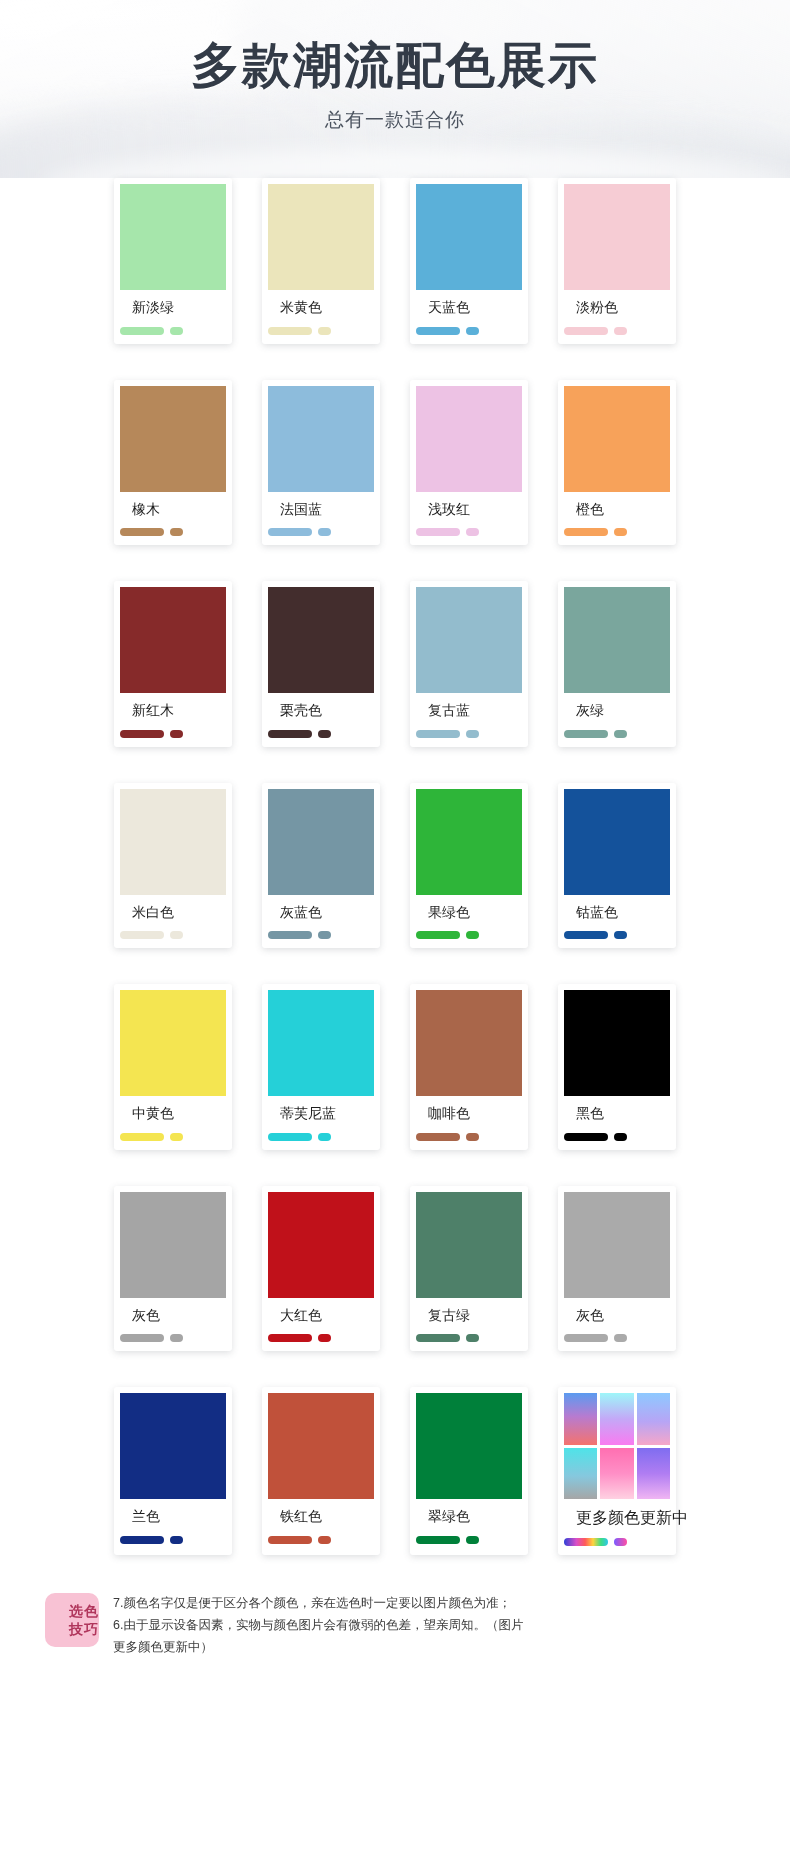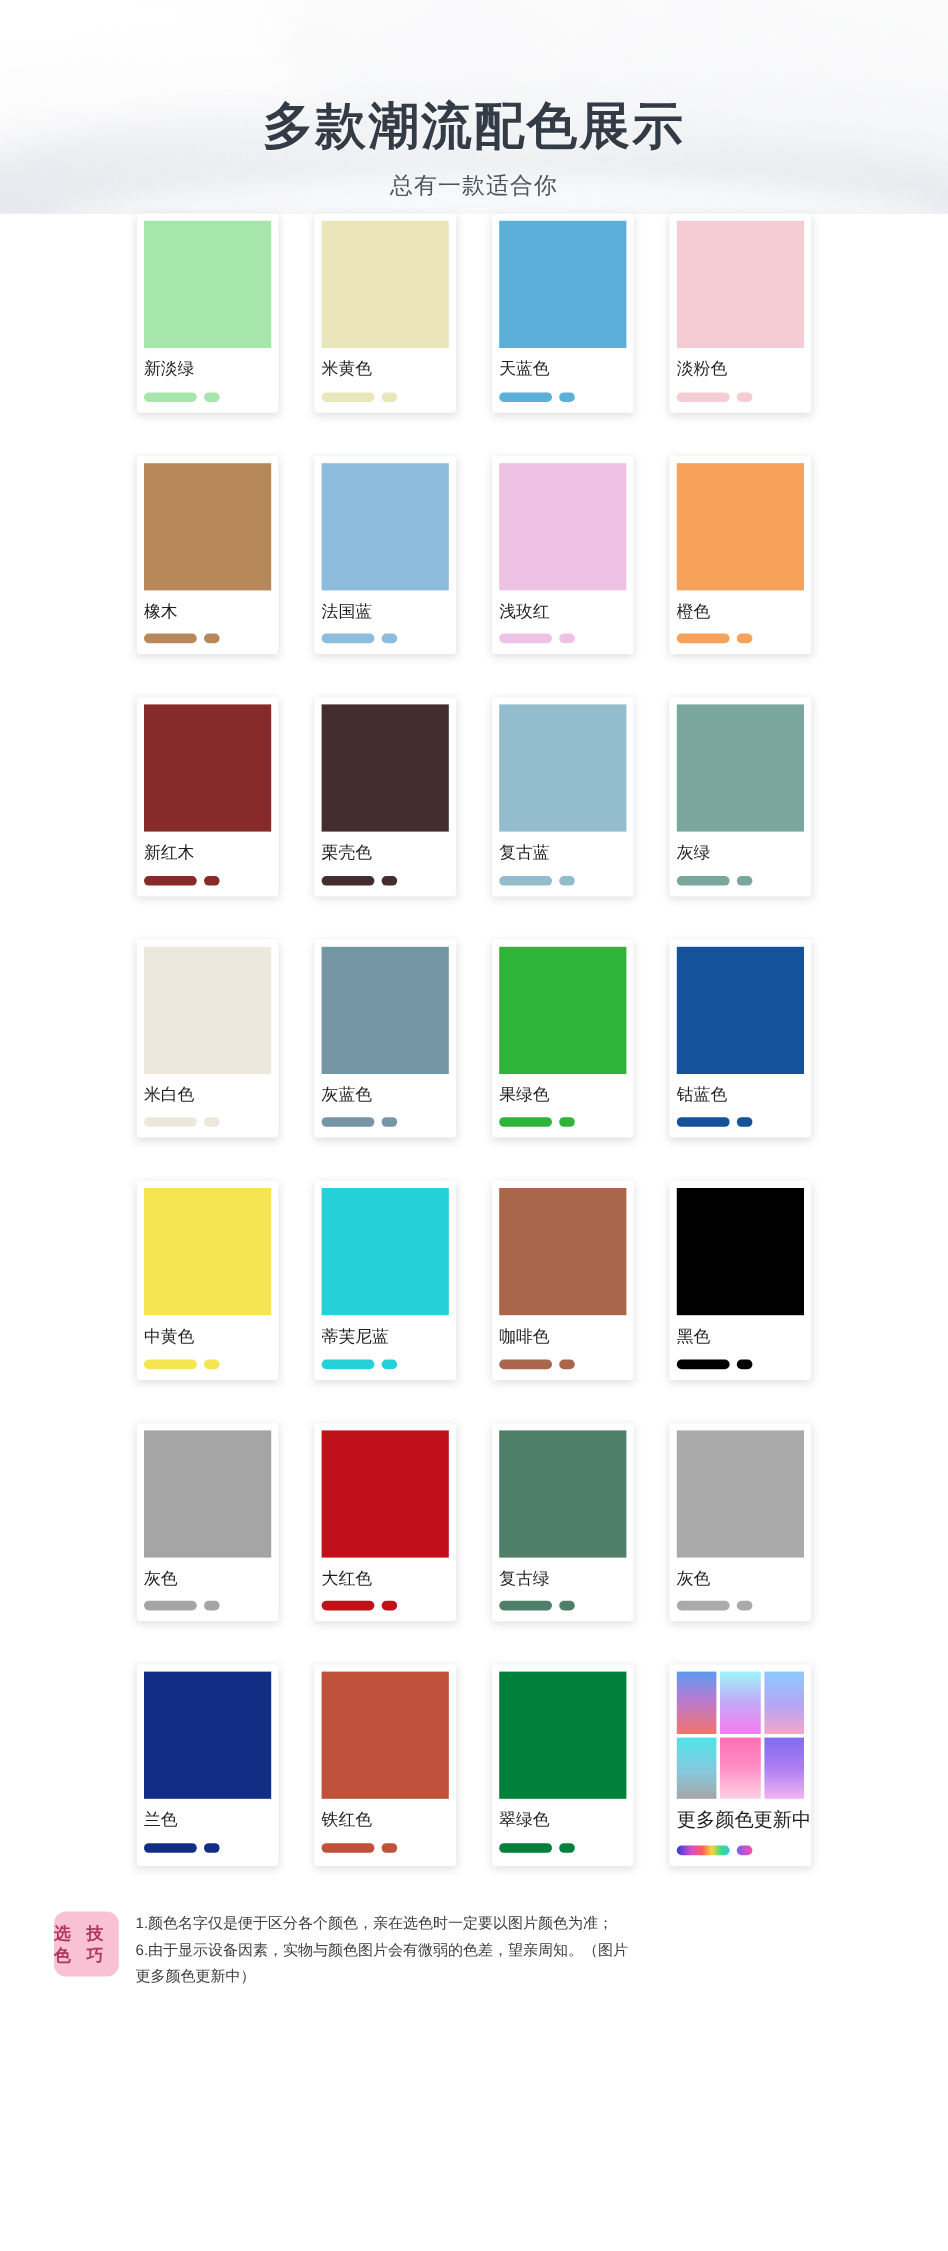--- a/index.html
+++ b/index.html
@@ -58,27 +58,26 @@
     filter: blur(10px);
   }
 
   .hero-text {
     position: relative;
     z-index: 3;
     text-align: center;
     padding-top: 36px;
   }
   .hero-title {
-    font-size: 42px;
+    font-size: 49px;
     font-weight: 700;
     letter-spacing: 2px;
     color: #333b47;
     line-height: 1.2;
     text-shadow: 0 1px 0 rgba(255,255,255,0.8);
-    margin-top: 44px;
   }
   .hero-sub {
     margin-top: 12px;
     font-size: 19px;
     color: #4b535f;
     letter-spacing: 1px;
   }
 
   
   .grid {
@@ -113,20 +112,21 @@
     gap: 3px;
   }
   .tile { width: 100%; height: 100%; }
 
   .card-label {
     margin-top: 9px;
     font-size: 14px;
     color: #1e1e1e;
     line-height: 1.25;
     white-space: nowrap;
+    margin-left: 12px;
   }
   .card-label.small {
     font-size: 16px;
   }
   .pills {
     margin-top: 10px;
     display: flex;
     align-items: center;
     gap: 6px;
     height: 8px;
@@ -161,22 +161,22 @@
     flex: 0 0 auto;
     width: 54px;
     height: 54px;
     border-radius: 10px;
     background: #f8c2d4;
     color: #b0365c;
     font-size: 14px;
     font-weight: 700;
     line-height: 18px;
     display: flex;
-    flex-direction: row;
-    align-items: center;
+    flex-direction: column;
+    align-items: flex-end;
     justify-content: center;
     letter-spacing: 1px;
   }
   .tip-text {
     font-size: 12.5px;
     color: #3c3c3c;
     line-height: 1.75;
   }
   .tip-text p { margin: 0; }
 </style>
@@ -430,19 +430,19 @@
         </div>
       </div>
     </div>
 
   <div class="footer">
     <div class="tip-badge">
       <span>选色</span>
       <span>技巧</span>
     </div>
     <div class="tip-text">
-      <p>1.颜色名字仅是便于区分各个颜色，亲在选色时一定要以图片颜色为准；</p>
+      <p>7.颜色名字仅是便于区分各个颜色，亲在选色时一定要以图片颜色为准；</p>
       <p>6.由于显示设备因素，实物与颜色图片会有微弱的色差，望亲周知。（图片</p>
       <p>更多颜色更新中）</p>
     </div>
   </div>
 
 </div>
 
 </body></html>

